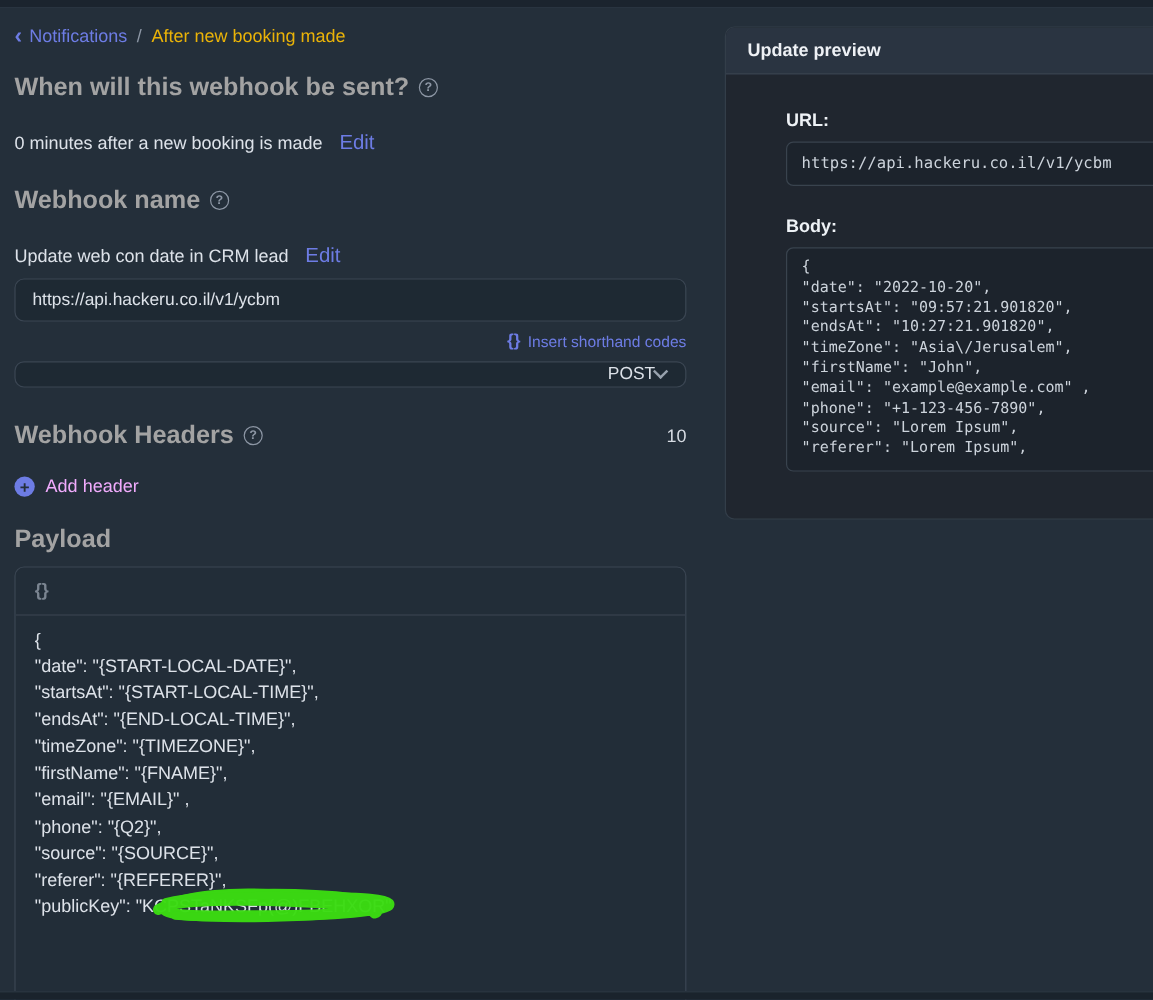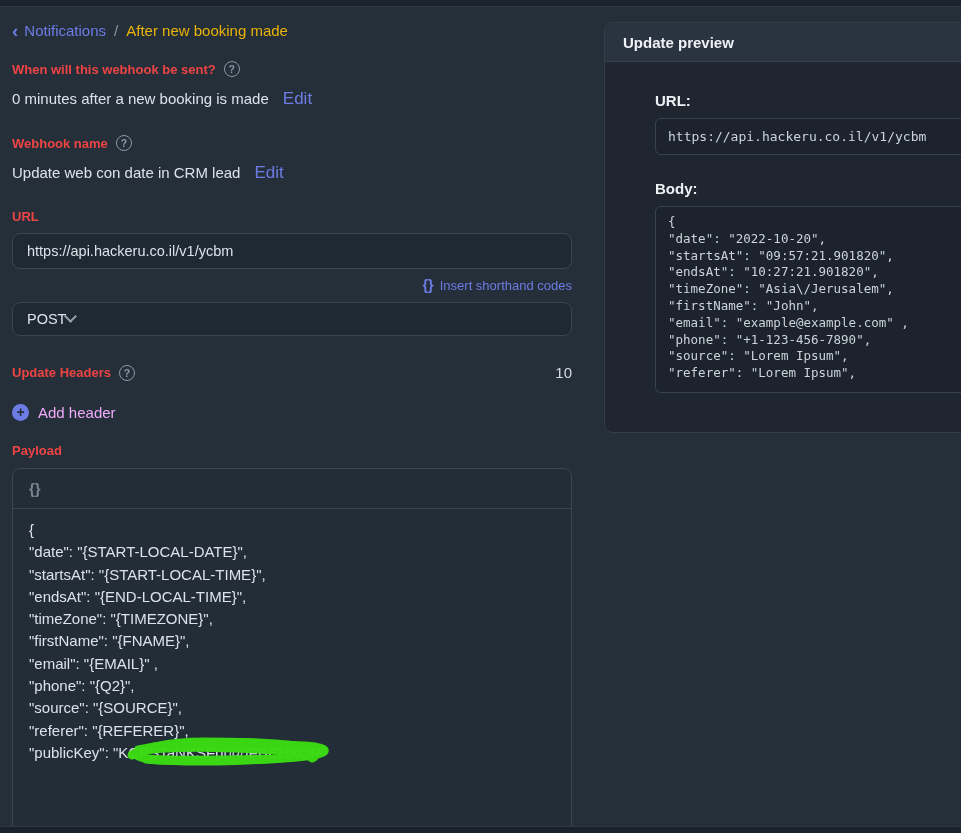--- a/index.html
+++ b/index.html
@@ -22,40 +22,40 @@
   
   .left { position:absolute; left:12px; top:8px; width:560px; }
 
   .breadcrumb { margin-top:14px; font-size:15px; display:flex; align-items:center; gap:8px; }
   .crumb-back { color:#6d7ce4; font-weight:500; display:inline-flex; align-items:center; gap:6px; cursor:pointer; }
   .crumb-chevron { font-size:19px; line-height:14px; font-weight:600; }
   .crumb-sep { color:#8d97a5; }
   .crumb-current { color:#eab308; }
 
   .h-row { display:flex; align-items:center; gap:8px; }
-  .heading { font-size:13px; font-weight:700; color:#ef4444; }
+  .heading { font-size:21px; font-weight:700; color:#a3a3a3; }
   .help-icon {
     width:16px; height:16px; border:1.5px solid #8d97a5; border-radius:50%;
     display:inline-flex; align-items:center; justify-content:center;
     font-size:10.5px; font-weight:700; color:#8d97a5;
   }
   .value-row { display:flex; align-items:baseline; gap:14px; font-size:15px; color:#dde2e9; }
   .edit-link { color:#6d7ce4; font-size:17px; font-weight:500; cursor:pointer; }
 
   .mt22 { margin-top:22px; } .mt26 { margin-top:26px; }
-  .mt12 { margin-top:12px; } .mt9 { margin-top:9px; } .mt8 { margin-top:8px; }
+  .mt12 { margin-top:24px; } .mt9 { margin-top:9px; } .mt8 { margin-top:8px; }
   .mt28 { margin-top:28px; } .mt10 { margin-top:10px; }
 
   .field {
     width:560px; height:36px; background:#1e2933;
     border:1px solid #3b4653; border-radius:8px;
     display:flex; align-items:center; padding:0 14px;
     font-size:14.5px; color:#dde2e9;
   }
-  .select-field { justify-content:flex-start; height:34px; cursor:pointer; }
+  .select-field { justify-content:flex-end; height:22px; cursor:pointer; }
   .chev {
     width:9px; height:9px; border-right:2px solid #98a2ae; border-bottom:2px solid #98a2ae;
     transform:rotate(45deg); margin-top:-5px; margin-right:2px;
   }
   .shorthand-row { display:flex; justify-content:flex-end; }
   .shorthand { color:#6d7ce4; font-size:13px; font-weight:500; display:inline-flex; align-items:center; gap:6px; cursor:pointer; }
   .braces { font-weight:700; font-size:14.5px; }
 
   .headers-row { display:flex; align-items:center; }
   .headers-row .spacer { flex:1; }
@@ -132,40 +132,37 @@
 
   <div class="h-row mt26">
     <span class="heading">Webhook name</span>
     <span class="help-icon">?</span>
   </div>
   <div class="value-row mt12">
     <span>Update web con date in CRM lead</span>
     <span class="edit-link">Edit</span>
   </div>
 
-  <div class="h-row mt26">
-    <span class="heading">URL</span>
-  </div>
   <div class="field mt9">
     <span>https://api.hackeru.co.il/v1/ycbm</span>
   </div>
   <div class="shorthand-row mt8">
     <span class="shorthand">
       <span class="braces">{}</span>
       <span>Insert shorthand codes</span>
     </span>
   </div>
 
   <div class="field select-field mt9">
     <span>POST</span>
     <span class="chev"></span>
   </div>
 
   <div class="headers-row mt28">
-    <span class="heading">Update Headers</span>
+    <span class="heading">Webhook Headers</span>
     <span class="help-icon" style="margin-left:8px;">?</span>
     <span class="spacer"></span>
     <span class="count">10</span>
   </div>
 
   <div class="mt22">
     <span class="add-header">
       <span class="plus-icon">+</span>
       <span class="add-label">Add header</span>
     </span>

